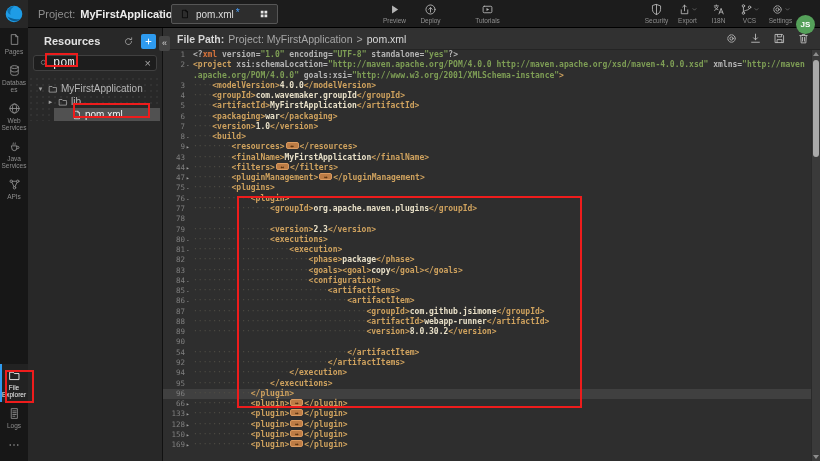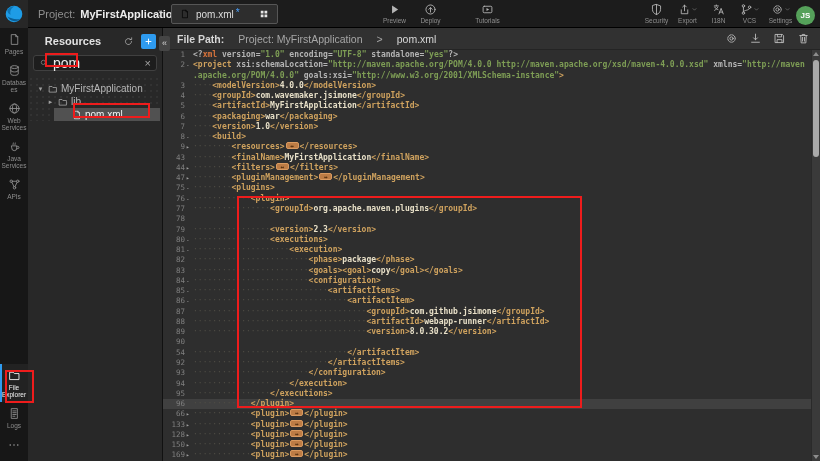--- a/index.html
+++ b/index.html
@@ -33,69 +33,69 @@
   .tab-grid { margin-left:13px; color:#e6e6e6; }
   #tb-g1 { position:absolute; left:381px; top:3px; display:flex; gap:9px; }
   #tb-g2 { position:absolute; left:474px; top:3px; display:flex; }
   #tb-g3 { position:absolute; right:26px; top:3px; display:flex; gap:4px; }
   .tb-action { display:flex; flex-direction:column; align-items:center; gap:1px;
                color:#b5b5b5; min-width:27px; cursor:pointer; }
   .tb-ic-row { display:flex; align-items:flex-start; }
   .tb-caret { color:#9a9a9a; margin-left:0; position:relative; top:3px; }
   .tb-caret svg { width:7px; height:7px; }
   .tb-lbl { font-size:6.5px; color:#8f8f8f; white-space:nowrap; }
-  .avatar { position:absolute; right:5px; top:6px; width:19px; height:19px; border-radius:50%;
+  .avatar { position:absolute; right:5px; top:15px; width:19px; height:19px; border-radius:50%;
             background:#55a15a; color:#fff; font-size:8px; font-weight:bold;
             display:flex; align-items:center; justify-content:center; cursor:pointer; }
 
   
   #sidebar { position:absolute; left:0; top:28px; bottom:0; width:28px; background:#171717;
              display:flex; flex-direction:column; z-index:3; }
   .sb-item { display:flex; flex-direction:column; align-items:center; padding:5px 0 4px;
              color:#8d8d8d; cursor:pointer; }
   .sb-item .icn svg { width:13px; height:13px; }
   .sb-lbl { font-size:6.5px; line-height:7px; text-align:center; margin-top:2px; width:27px;
             word-wrap:break-word; }
   .sb-item.active { color:#f2f2f2; background:#222; box-shadow:inset 2px 0 0 #2e9bf0; }
   #sb-bottom { margin-top:auto; }
   .sb-more { padding:6px 0 10px; display:flex; justify-content:center; color:#9a9a9a; cursor:pointer; }
   .sb-more svg { width:12px; height:12px; }
 
   
   #resources { position:absolute; left:28px; top:28px; bottom:0; width:135px; background:#282828;
                border-right:1px solid #111; z-index:2; }
   .res-head { height:22px; margin-top:2px; display:flex; align-items:center;
-              padding:0 6px 0 2px; gap:7px;text-align:center; }
+              padding:0 6px 0 16px; gap:7px; }
   .res-title { font-size:11px; font-weight:bold; color:#e3e3e3; flex:1; }
   .res-refresh { color:#b5b5b5; cursor:pointer; } .res-refresh svg { width:11px; height:11px; }
   .res-add { width:15px; height:15px; background:#2e9bf0; border-radius:2px; color:#fff;
              display:flex; align-items:center; justify-content:center; cursor:pointer; }
   .res-add svg { width:9px; height:9px; stroke-width:1.7; }
   .search-box { margin:3px 5px 5px; height:16px; background:#1d1d1d; border:1px solid #404040;
                 border-radius:3px; display:flex; align-items:center; padding:0 5px; gap:4px; }
   .search-ic { color:#8f8f8f; } .search-ic svg { width:10px; height:10px; }
   .search-box input { flex:1; min-width:0; background:transparent; border:none; outline:none;
-                      color:#ececec; font-size:14px; font-family:Liberation Sans, sans-serif; }
+                      color:#ececec; font-size:12px; font-family:Liberation Mono, monospace; }
   .search-clear { color:#a5a5a5; font-size:11px; line-height:1; cursor:pointer; }
   #tree { padding-top:6px;
           background-image:radial-gradient(circle, #333 0.7px, transparent 0.8px);
           background-size:6px 6px; }
   .tree-row { height:13px; display:flex; align-items:center; gap:3px; font-size:10px;
               color:#b8b8b8; cursor:pointer; white-space:nowrap; }
   .tree-caret { width:9px; font-size:7px; color:#9f9f9f; text-align:center; flex:none; }
   .tree-row .icn svg { width:10px; height:10px; }
   .tree-row.selected { background:#515151; color:#f2f2f2; margin-left:26px; margin-right:2px; }
   #collapse-btn { position:absolute; left:159px; top:36px; width:11px; height:15px;
                   background:#454545; color:#d2d2d2; font-size:9px; line-height:15px;
                   text-align:center; border-radius:2px; z-index:6; cursor:pointer; }
 
   
   #editor { position:absolute; left:163px; top:28px; right:0; bottom:0; background:#2e2e2e; }
   .fp-bar { height:22px; background:#313131; border-bottom:1px solid #242424; display:flex;
-            align-items:center; padding:0 10px 0 14px; gap:14px; font-size:10.5px; }
+            align-items:center; padding:0 10px 0 14px; gap:4px; font-size:10.5px; }
   .fp-label { color:#d6d6d6; font-weight:bold; }
   .fp-project, .fp-sep { color:#a6a6a6; }
   .fp-file { color:#d8d8d8; }
   .fp-actions { margin-left:auto; display:flex; gap:11px; color:#bdbdbd; }
   .fp-actions .icn { cursor:pointer; }
 
   .code { position:absolute; top:22px; left:0; right:9px; bottom:0; overflow:hidden;
           font-family:"DejaVu Sans Mono", monospace; font-size:8px; font-weight:bold;
           line-height:10.28px; }
   .row { height:10.28px; display:flex; white-space:pre; }
@@ -448,21 +448,21 @@
               <path d="M6.8 6.6v4.6M9.2 6.6v4.6"></path>
             </svg>
           </span>
         </div>
     </div>
     <div class="code" id="code-rows">
         <div class="row"><span class="g"><span class="num">1</span><span class="fold"></span></span><span class="c"><span class="tk-p">&lt;?</span><span class="tk-k">xml</span><span class="tk-a"> version</span><span class="tk-p">=</span><span class="tk-s">"1.0"</span><span class="tk-a"> encoding</span><span class="tk-p">=</span><span class="tk-s">"UTF-8"</span><span class="tk-a"> standalone</span><span class="tk-p">=</span><span class="tk-s">"yes"</span><span class="tk-p">?&gt;</span></span></div>
         <div class="row"><span class="g"><span class="num">2</span><span class="fold">-</span></span><span class="c"><span class="tk-t">&lt;project</span><span class="tk-a"> xsi:schemaLocation</span><span class="tk-p">=</span><span class="tk-s">"http://maven.apache.org/POM/4.0.0 http://maven.apache.org/xsd/maven-4.0.0.xsd"</span><span class="tk-a"> xmlns</span><span class="tk-p">=</span><span class="tk-s">"http://maven</span></span></div>
         <div class="row"><span class="g"><span class="num"></span><span class="fold"></span></span><span class="c"><span class="tk-s">.apache.org/POM/4.0.0"</span><span class="tk-a"> goals:xsi</span><span class="tk-p">=</span><span class="tk-s">"http://www.w3.org/2001/XMLSchema-instance"</span><span class="tk-t">&gt;</span></span></div>
         <div class="row"><span class="g"><span class="num">3</span><span class="fold"></span></span><span class="c"><span class="tk-w">····</span><span class="tk-t">&lt;modelVersion&gt;</span><span class="tk-x">4.0.0</span><span class="tk-t">&lt;/modelVersion&gt;</span></span></div>
-        <div class="row"><span class="g"><span class="num">4</span><span class="fold"></span></span><span class="c"><span class="tk-w">····</span><span class="tk-t">&lt;groupId&gt;</span><span class="tk-x">com.wavemaker.jsimone</span><span class="tk-t">&lt;/groupId&gt;</span></span></div>
+        <div class="row"><span class="g"><span class="num">4</span><span class="fold"></span></span><span class="c"><span class="tk-w">····</span><span class="tk-t">&lt;groupId&gt;</span><span class="tk-x">com.wavemaker.groupId</span><span class="tk-t">&lt;/groupId&gt;</span></span></div>
         <div class="row"><span class="g"><span class="num">5</span><span class="fold"></span></span><span class="c"><span class="tk-w">····</span><span class="tk-t">&lt;artifactId&gt;</span><span class="tk-x">MyFirstApplication</span><span class="tk-t">&lt;/artifactId&gt;</span></span></div>
         <div class="row"><span class="g"><span class="num">6</span><span class="fold"></span></span><span class="c"><span class="tk-w">····</span><span class="tk-t">&lt;packaging&gt;</span><span class="tk-x">war</span><span class="tk-t">&lt;/packaging&gt;</span></span></div>
         <div class="row"><span class="g"><span class="num">7</span><span class="fold"></span></span><span class="c"><span class="tk-w">····</span><span class="tk-t">&lt;version&gt;</span><span class="tk-x">1.0</span><span class="tk-t">&lt;/version&gt;</span></span></div>
         <div class="row"><span class="g"><span class="num">8</span><span class="fold">-</span></span><span class="c"><span class="tk-w">····</span><span class="tk-t">&lt;build&gt;</span></span></div>
         <div class="row"><span class="g"><span class="num">9</span><span class="fold">▸</span></span><span class="c"><span class="tk-w">········</span><span class="tk-t">&lt;resources&gt;</span><span class="fold-pill">↔</span><span class="tk-t">&lt;/resources&gt;</span></span></div>
         <div class="row"><span class="g"><span class="num">43</span><span class="fold"></span></span><span class="c"><span class="tk-w">········</span><span class="tk-t">&lt;finalName&gt;</span><span class="tk-x">MyFirstApplication</span><span class="tk-t">&lt;/finalName&gt;</span></span></div>
         <div class="row"><span class="g"><span class="num">44</span><span class="fold">▸</span></span><span class="c"><span class="tk-w">········</span><span class="tk-t">&lt;filters&gt;</span><span class="fold-pill">↔</span><span class="tk-t">&lt;/filters&gt;</span></span></div>
         <div class="row"><span class="g"><span class="num">47</span><span class="fold">▸</span></span><span class="c"><span class="tk-w">········</span><span class="tk-t">&lt;pluginManagement&gt;</span><span class="fold-pill">↔</span><span class="tk-t">&lt;/pluginManagement&gt;</span></span></div>
         <div class="row"><span class="g"><span class="num">75</span><span class="fold">-</span></span><span class="c"><span class="tk-w">········</span><span class="tk-t">&lt;plugins&gt;</span></span></div>
         <div class="row"><span class="g"><span class="num">76</span><span class="fold">-</span></span><span class="c"><span class="tk-w">············</span><span class="tk-t">&lt;plugin&gt;</span></span></div>
@@ -475,21 +475,20 @@
         <div class="row"><span class="g"><span class="num">83</span><span class="fold"></span></span><span class="c"><span class="tk-w">························</span><span class="tk-t">&lt;goals&gt;</span><span class="tk-t">&lt;goal&gt;</span><span class="tk-x">copy</span><span class="tk-t">&lt;/goal&gt;</span><span class="tk-t">&lt;/goals&gt;</span></span></div>
         <div class="row"><span class="g"><span class="num">84</span><span class="fold">-</span></span><span class="c"><span class="tk-w">························</span><span class="tk-t">&lt;configuration&gt;</span></span></div>
         <div class="row"><span class="g"><span class="num">85</span><span class="fold">-</span></span><span class="c"><span class="tk-w">····························</span><span class="tk-t">&lt;artifactItems&gt;</span></span></div>
         <div class="row"><span class="g"><span class="num">86</span><span class="fold">-</span></span><span class="c"><span class="tk-w">································</span><span class="tk-t">&lt;artifactItem&gt;</span></span></div>
         <div class="row"><span class="g"><span class="num">87</span><span class="fold"></span></span><span class="c"><span class="tk-w">····································</span><span class="tk-t">&lt;groupId&gt;</span><span class="tk-x">com.github.jsimone</span><span class="tk-t">&lt;/groupId&gt;</span></span></div>
         <div class="row"><span class="g"><span class="num">88</span><span class="fold"></span></span><span class="c"><span class="tk-w">····································</span><span class="tk-t">&lt;artifactId&gt;</span><span class="tk-x">webapp-runner</span><span class="tk-t">&lt;/artifactId&gt;</span></span></div>
         <div class="row"><span class="g"><span class="num">89</span><span class="fold"></span></span><span class="c"><span class="tk-w">····································</span><span class="tk-t">&lt;version&gt;</span><span class="tk-x">8.0.30.2</span><span class="tk-t">&lt;/version&gt;</span></span></div>
         <div class="row"><span class="g"><span class="num">90</span><span class="fold"></span></span></div>
         <div class="row"><span class="g"><span class="num">54</span><span class="fold"></span></span><span class="c"><span class="tk-w">································</span><span class="tk-t">&lt;/artifactItem&gt;</span></span></div>
         <div class="row"><span class="g"><span class="num">92</span><span class="fold"></span></span><span class="c"><span class="tk-w">····························</span><span class="tk-t">&lt;/artifactItems&gt;</span></span></div>
-        <div class="row"><span class="g"><span class="num">93</span><span class="fold"></span></span><span class="c"><span class="tk-w">························</span><span class="tk-t">&lt;/configuration&gt;</span></span></div>
         <div class="row"><span class="g"><span class="num">94</span><span class="fold"></span></span><span class="c"><span class="tk-w">····················</span><span class="tk-t">&lt;/execution&gt;</span></span></div>
         <div class="row"><span class="g"><span class="num">95</span><span class="fold"></span></span><span class="c"><span class="tk-w">················</span><span class="tk-t">&lt;/executions&gt;</span></span></div>
         <div class="row active"><span class="g"><span class="num">96</span><span class="fold"></span></span><span class="c"><span class="tk-w">············</span><span class="tk-t">&lt;/plugin&gt;</span></span></div>
         <div class="row"><span class="g"><span class="num">66</span><span class="fold">▸</span></span><span class="c"><span class="tk-w">············</span><span class="tk-t">&lt;plugin&gt;</span><span class="fold-pill">↔</span><span class="tk-t">&lt;/plugin&gt;</span></span></div>
         <div class="row"><span class="g"><span class="num">133</span><span class="fold">▸</span></span><span class="c"><span class="tk-w">············</span><span class="tk-t">&lt;plugin&gt;</span><span class="fold-pill">↔</span><span class="tk-t">&lt;/plugin&gt;</span></span></div>
         <div class="row"><span class="g"><span class="num">128</span><span class="fold">▸</span></span><span class="c"><span class="tk-w">············</span><span class="tk-t">&lt;plugin&gt;</span><span class="fold-pill">↔</span><span class="tk-t">&lt;/plugin&gt;</span></span></div>
         <div class="row"><span class="g"><span class="num">150</span><span class="fold">▸</span></span><span class="c"><span class="tk-w">············</span><span class="tk-t">&lt;plugin&gt;</span><span class="fold-pill">↔</span><span class="tk-t">&lt;/plugin&gt;</span></span></div>
         <div class="row"><span class="g"><span class="num">169</span><span class="fold">▸</span></span><span class="c"><span class="tk-w">············</span><span class="tk-t">&lt;plugin&gt;</span><span class="fold-pill">↔</span><span class="tk-t">&lt;/plugin&gt;</span></span></div>
       </div>
     <div class="vscroll">

